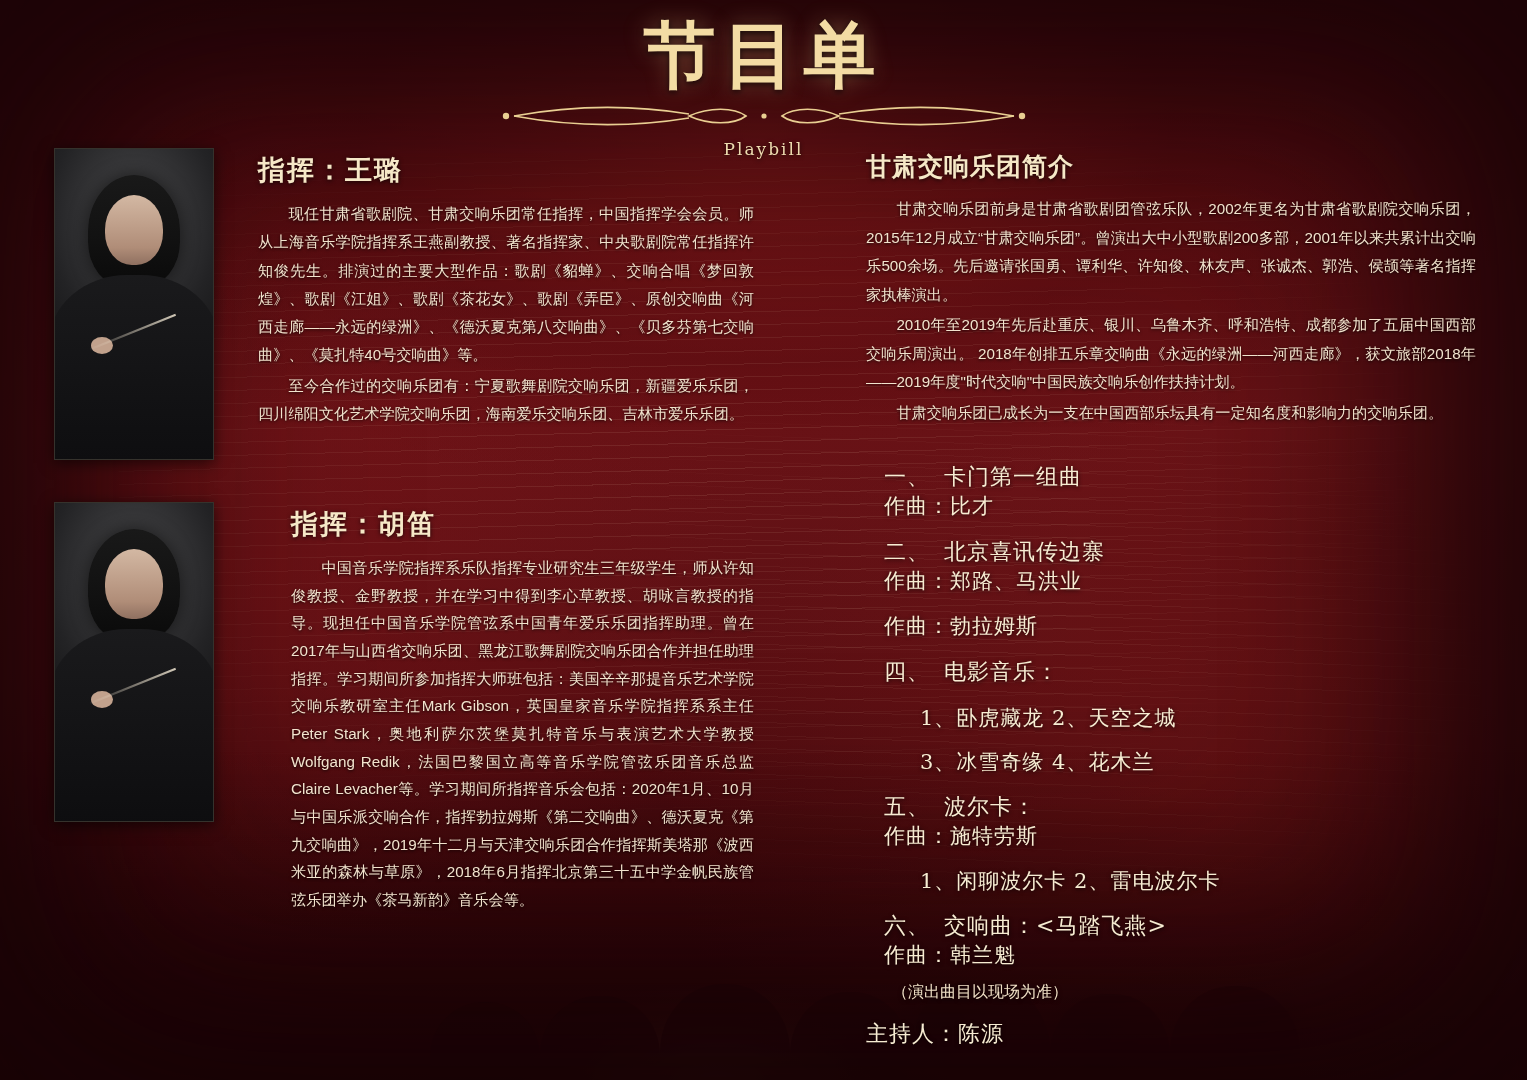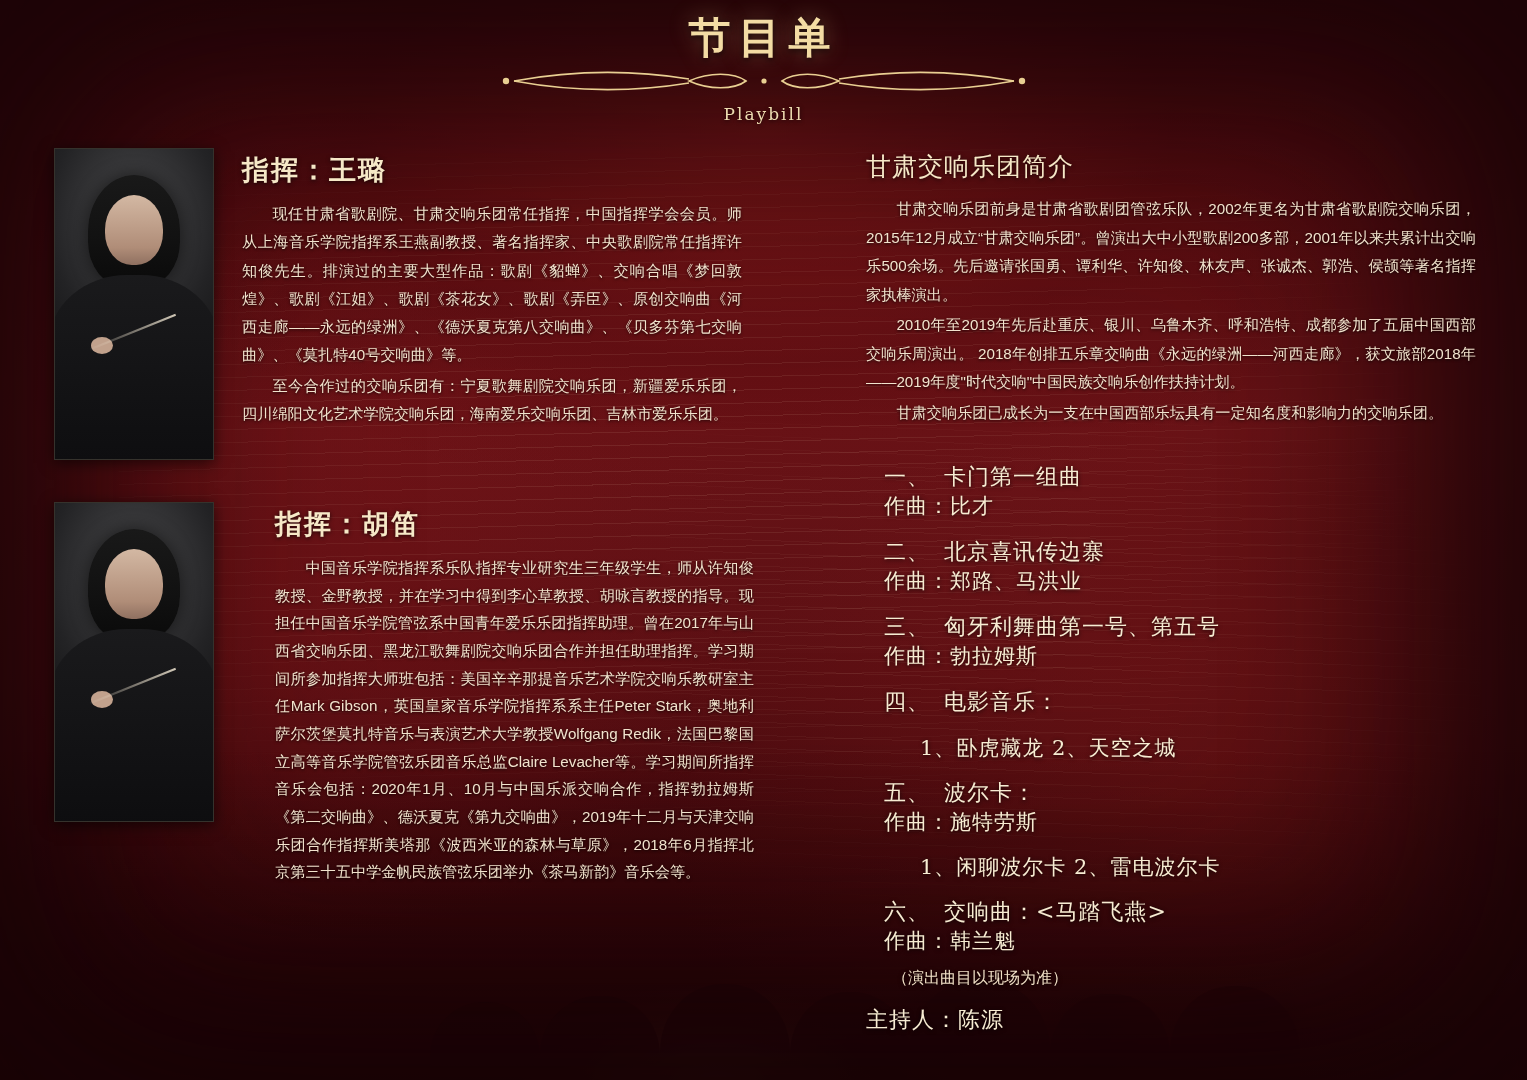--- a/index.html
+++ b/index.html
@@ -88,21 +88,21 @@
   .title-block {
     position: absolute;
     top: 14px;
     left: 0;
     width: 1527px;
     text-align: center;
     z-index: 6;
   }
   .title-cn {
     font-family: "DejaVu Serif", "Liberation Serif", serif;
-    font-size: 42px;
+    font-size: 72px;
     font-weight: bold;
     letter-spacing: 8px;
     color: #f3dca4;
     text-shadow: 0 2px 6px rgba(0,0,0,0.7), 0 0 22px rgba(255,210,140,0.35);
     line-height: 1.15;
   }
   .ornament {
     position: relative;
     width: 560px;
     height: 26px;
@@ -193,21 +193,21 @@
   .portrait .hand {
     position: absolute;
     left: 36px;
     top: 188px;
     width: 22px; height: 17px;
     border-radius: 50%;
     background: #c1a18c;
   }
 
   .conductor-text {
-    margin-left: 28px;
+    margin-left: 44px;
     width: 500px;
   }
   .conductor-name {
     font-family: "DejaVu Serif", "Liberation Serif", serif;
     font-size: 27px;
     font-weight: bold;
     color: #f6e8c7;
     letter-spacing: 2px;
     margin: 4px 0 12px 0;
     text-shadow: 0 1px 4px rgba(0,0,0,0.75);
@@ -222,21 +222,21 @@
     text-align: justify;
   }
   .para.tight { line-height: 1.82; }
 
   .conductor2 { margin-top: 42px; gap: 33px; }
 
   
   .section-title {
     font-family: "DejaVu Serif", "Liberation Serif", serif;
     font-size: 25px;
-    font-weight: normal;
+    font-weight: bold;
     color: #f6e8c7;
     letter-spacing: 1px;
     margin: 0 0 12px 0;
     text-shadow: 0 1px 4px rgba(0,0,0,0.75);
   }
   .intro .para { font-size: 15.2px; line-height: 1.88; }
 
   .program {
     margin-top: 34px;
   }
@@ -380,33 +380,31 @@
       </div>
 
       <div class="prog-row">
         <div class="prog-left">
           <span class="num">二、</span><span>北京喜讯传边寨</span>
         </div>
         <div class="prog-right">作曲：郑路、马洪业</div>
       </div>
 
       <div class="prog-row">
-        <div class="prog-left">
-          <span class="num">三、</span><span>匈牙利舞曲第一号、第五号</span>
-        </div>
         <div class="prog-right">作曲：勃拉姆斯</div>
       </div>
 
       <div class="prog-row">
         <div class="prog-left">
           <span class="num">四、</span><span>电影音乐：</span>
         </div>
         <div class="prog-right"></div>
       </div>
       <div class="prog-sub">1、卧虎藏龙  2、天空之城</div>
+      <div class="prog-sub">3、冰雪奇缘  4、花木兰</div>
 
       <div class="prog-row">
         <div class="prog-left">
           <span class="num">五、</span><span>波尔卡：</span>
         </div>
         <div class="prog-right">作曲：施特劳斯</div>
       </div>
       <div class="prog-sub">1、闲聊波尔卡  2、雷电波尔卡</div>
 
       <div class="prog-row">

